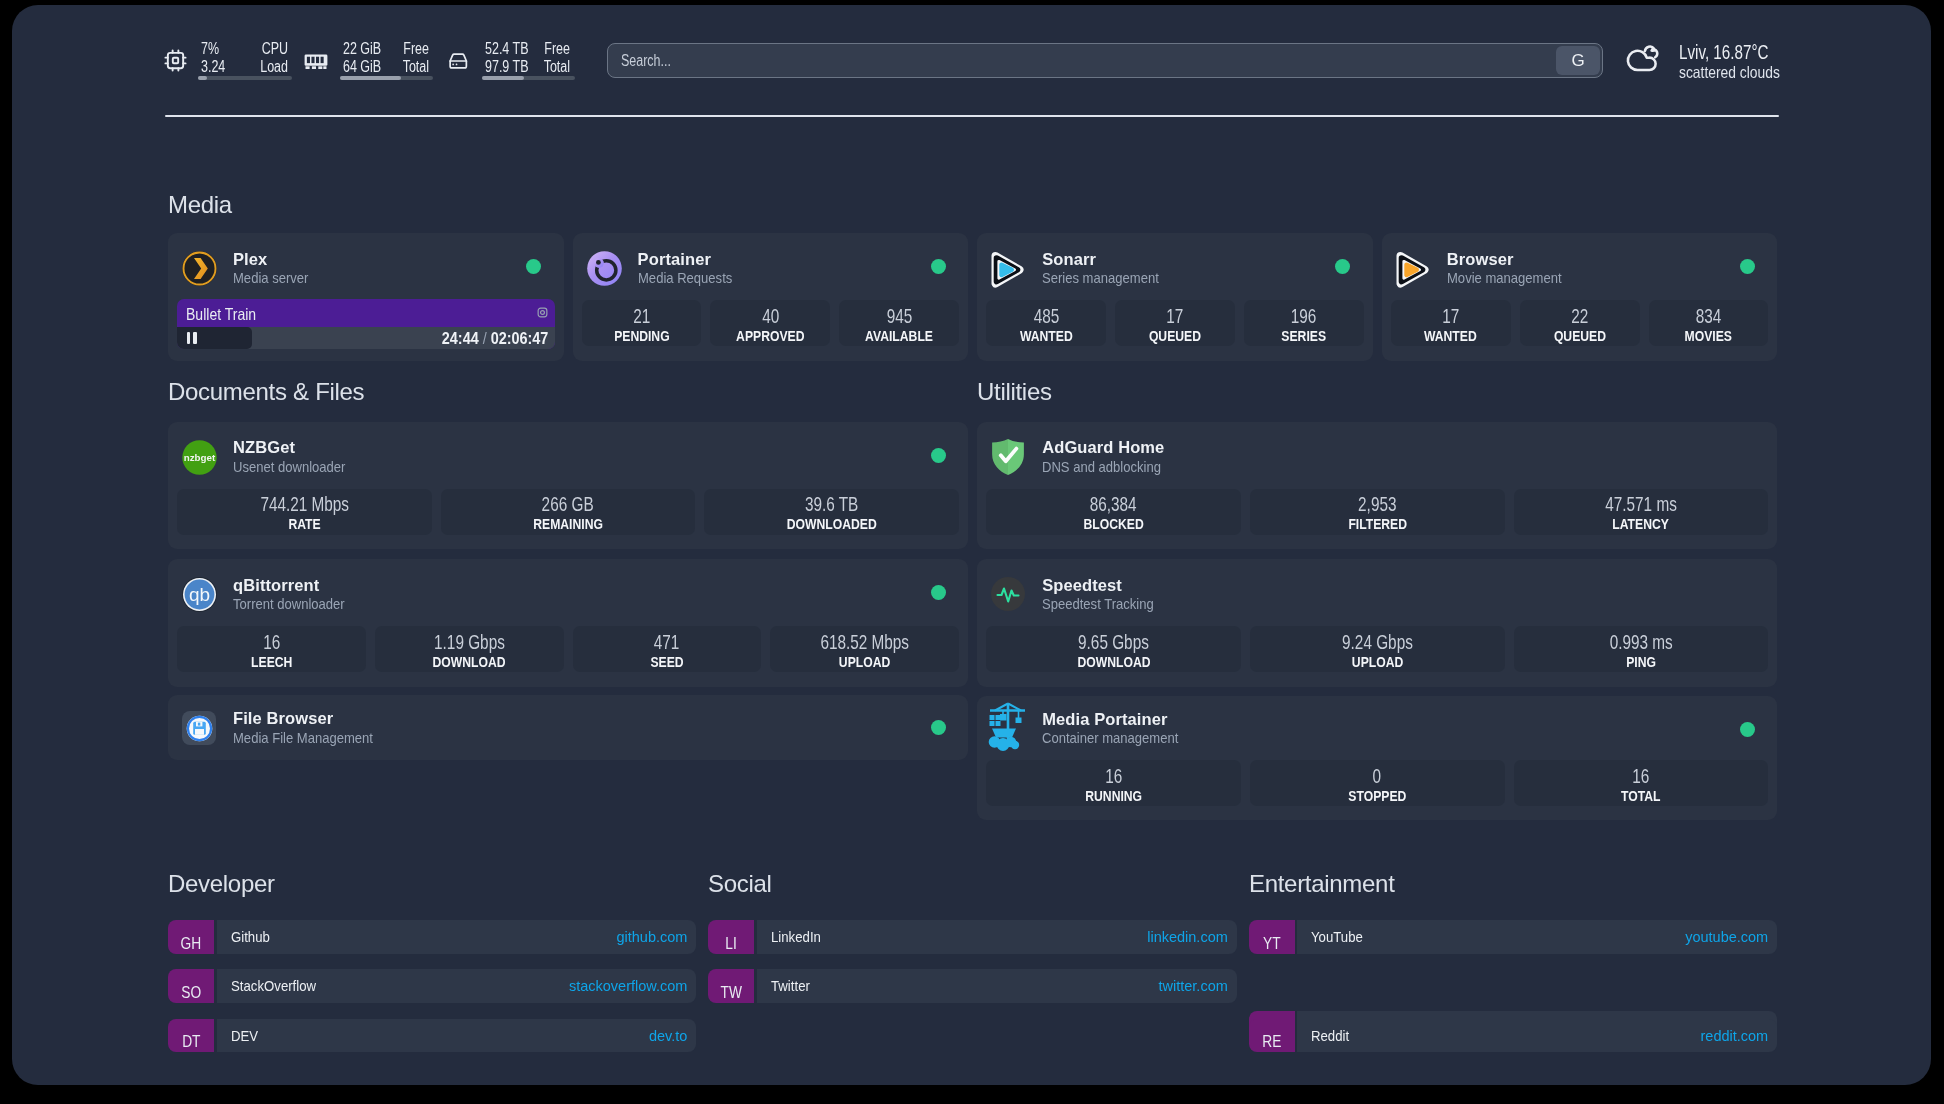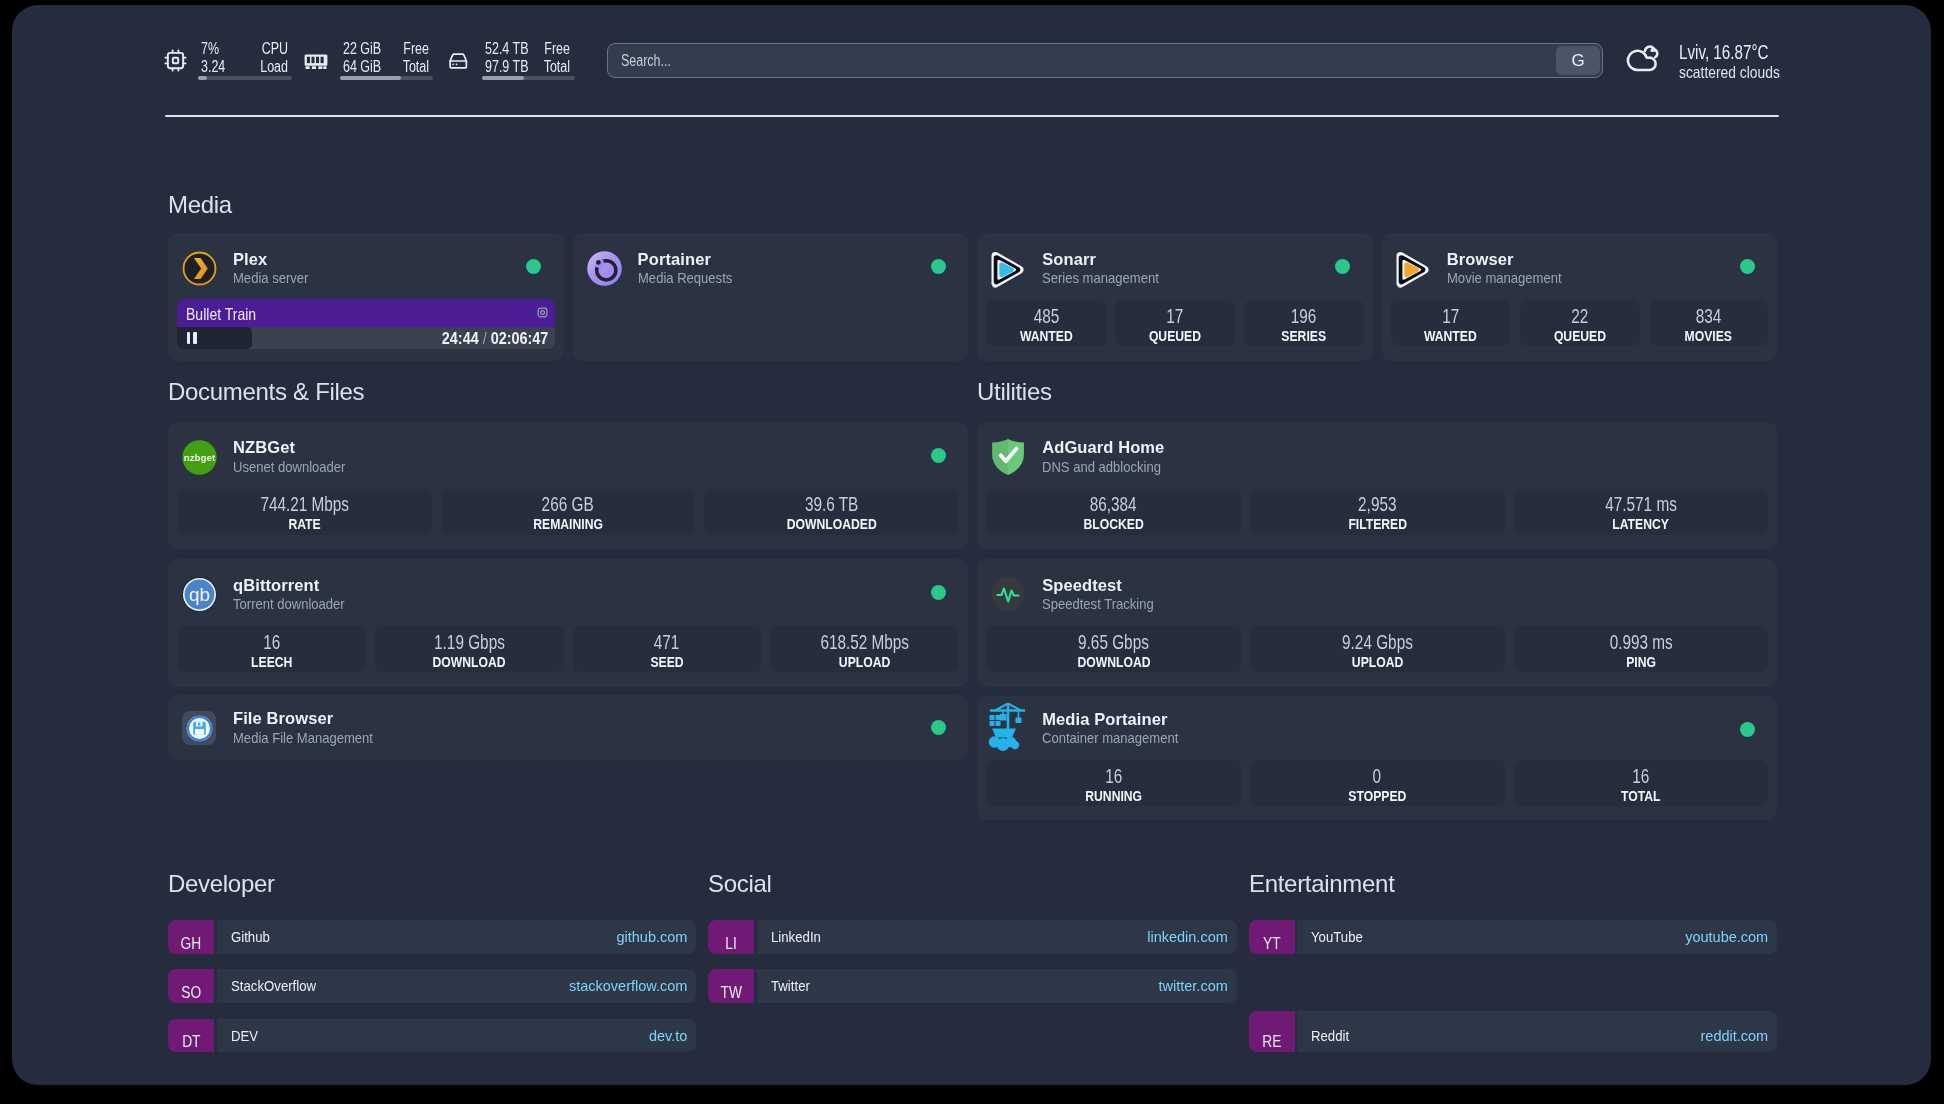--- a/index.html
+++ b/index.html
@@ -18,21 +18,21 @@
 .sec-h { position:absolute; font-size:24px; color:#dce1e9; letter-spacing:-0.3px; }
 .res-num { position:absolute; font-size:16px; color:#e8ecf2; line-height:17.5px; white-space:pre; transform:scaleX(0.78); transform-origin:0 0; }
 .res-lab { position:absolute; font-size:16px; color:#e8ecf2; line-height:17.5px; text-align:right; white-space:pre; transform:scaleX(0.78); transform-origin:100% 0; }
 .bar { position:absolute; height:4.5px; border-radius:2.5px; background:#49525f; }
 .bar>div { position:absolute; left:0; top:0; bottom:0; border-radius:2.5px; background:#99a0ac; }
 .bm-row { position:absolute; height:33.5px; }
 .bm-ab { position:absolute; left:0; top:0; bottom:0; width:46px; background:#701a75; border-radius:8px 0 0 8px; display:flex; align-items:flex-end; justify-content:center; }
 .bm-ab span { font-size:17px; color:#e8ecf2; transform:scaleX(0.81); margin-top:2.5px; }
 .bm-bar { position:absolute; left:48.5px; right:0; top:0; bottom:0; background:#2e3748; border-radius:0 8px 8px 0; }
 .bm-name { position:absolute; left:14px; top:8px; font-size:15px; color:#edf0f4; transform:scaleX(0.88); transform-origin:0 50%; }
-.bm-url { position:absolute; right:9px; top:9px; font-size:14.5px; color:#7dd3fc; }
+.bm-url { position:absolute; right:9px; top:9px; font-size:14.5px; color:#0ea5e9; }
 </style>
 </head>
 <body>
 <div id="panel"></div>
 
 <div class="abs" id="res-cpu"></div>
 <div class="abs" id="res-mem"></div>
 <div class="abs" id="res-dsk"></div>
 
 <svg class="abs" style="left:164px;top:49px" width="23" height="23" viewBox="0 0 24 24" fill="none" stroke="#e8ecf2" stroke-width="2" stroke-linecap="round" stroke-linejoin="round">
@@ -141,20 +141,34 @@
         </linearGradient>
       </defs>
     <circle cx="18.5" cy="18.5" r="17.3" fill="url(#ovg)"></circle>
     <circle cx="20.3" cy="20.3" r="9.6" fill="none" stroke="#20242e" stroke-width="3.5"></circle>
     <circle cx="13.1" cy="13.1" r="4.8" fill="url(#ovg)"></circle>
     <circle cx="12.4" cy="12.4" r="2.4" fill="#20242e"></circle>
   </svg>
   <div class="svc-title">Portainer</div>
   <div class="svc-sub">Media Requests</div>
   <div class="dot"></div>
+  <div class="stats">
+    <div class="stat">
+        <div class="v">21</div>
+        <div class="l">PENDING</div>
+      </div>
+    <div class="stat">
+        <div class="v">40</div>
+        <div class="l">APPROVED</div>
+      </div>
+    <div class="stat">
+        <div class="v">945</div>
+        <div class="l">AVAILABLE</div>
+      </div>
+  </div>
 </div>
 
 <div class="card" style="left:977.2px;top:233px;width:395.6px;height:127.5px">
   <svg class="icon35" width="37" height="40" viewBox="0 0 37 40">
     <polygon points="5.5,6 29.5,19.8 5.5,33.6" fill="#f4f6f8" stroke="#f4f6f8" stroke-width="8" stroke-linejoin="round"></polygon>
     <polygon points="6.5,8 27.5,19.8 6.5,31.6" fill="#0b0f16" stroke="#0b0f16" stroke-width="5.6" stroke-linejoin="round"></polygon>
     <polygon points="8.8,11.3 24.6,19.8 8.8,28.3" fill="#f4f6f8" stroke="#f4f6f8" stroke-width="2.8" stroke-linejoin="round"></polygon>
     <polygon points="11.5,14.6 21.8,19.8 11.5,25" fill="#35bdea" stroke="#35bdea" stroke-width="4.4" stroke-linejoin="round"></polygon>
   </svg>
   <div class="svc-title">Sonarr</div>

